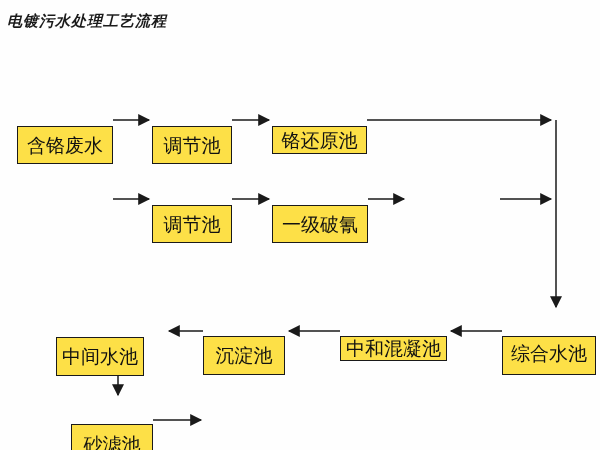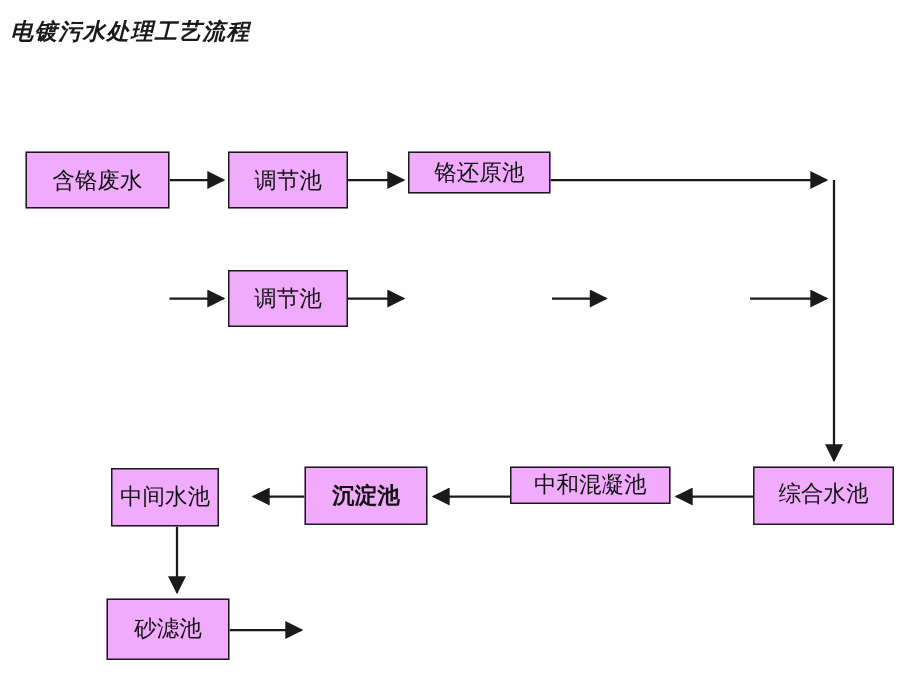--- a/index.html
+++ b/index.html
@@ -32,28 +32,29 @@
     top: 0;
   }
   .connectors line {
     stroke: #1a1a1a;
     stroke-width: 1.5;
   }
   .node {
     position: absolute;
     box-sizing: border-box;
     border: 1.5px solid #1a1a1a;
-    background: #f0abfc;
+    background: #fde047;
     display: flex;
     align-items: center;
     justify-content: center;
-    font-size: 15px;
+    font-size: 19px;
     line-height: 1;
     color: #111111;
     white-space: nowrap;
+    margin-top: 25px;
   }
 </style>
 </head>
 <body>
 
 <div class="canvas">
 
   <div class="diagram-title">电镀污水处理工艺流程</div>
 
   <svg class="connectors" width="600" height="450" viewBox="0 0 600 450">
@@ -81,21 +82,22 @@
     <line x1="118" y1="351" x2="118" y2="395" marker-end="url(#arr)"></line>
 
     <line x1="153" y1="420" x2="201" y2="420" marker-end="url(#arr)"></line>
   </svg>
 
   <div class="node" style="left:17px;  top:101px; width:96px; height:38px;">含铬废水</div>
   <div class="node" style="left:152px; top:101px; width:80px; height:38px;">调节池</div>
   <div class="node" style="left:272px; top:101px; width:95px; height:28px;">铬还原池</div>
 
   <div class="node" style="left:152px; top:180px; width:80px; height:38px;">调节池</div>
+  <div class="node" style="left:272px; top:180px; width:96px; height:38px;">一级破氰</div>
 
   <div class="node" style="left:502px; top:311px; width:94px; height:39px;font-family:Liberation Mono, monospace;">综合水池</div>
   <div class="node" style="left:340px; top:311px; width:107px; height:25px;">中和混凝池</div>
-  <div class="node" style="left:203px; top:311px; width:82px; height:39px;font-weight:bold;">沉淀池</div>
-  <div class="node" style="left:74px;  top:312px; width:72px; height:39px;">中间水池</div>
+  <div class="node" style="left:203px; top:311px; width:82px; height:39px;">沉淀池</div>
+  <div class="node" style="left:56px;  top:312px; width:88px; height:39px;">中间水池</div>
 
   <div class="node" style="left:71px;  top:399px; width:82px; height:41px;">砂滤池</div>
 
 </div>
 
 </body></html>

